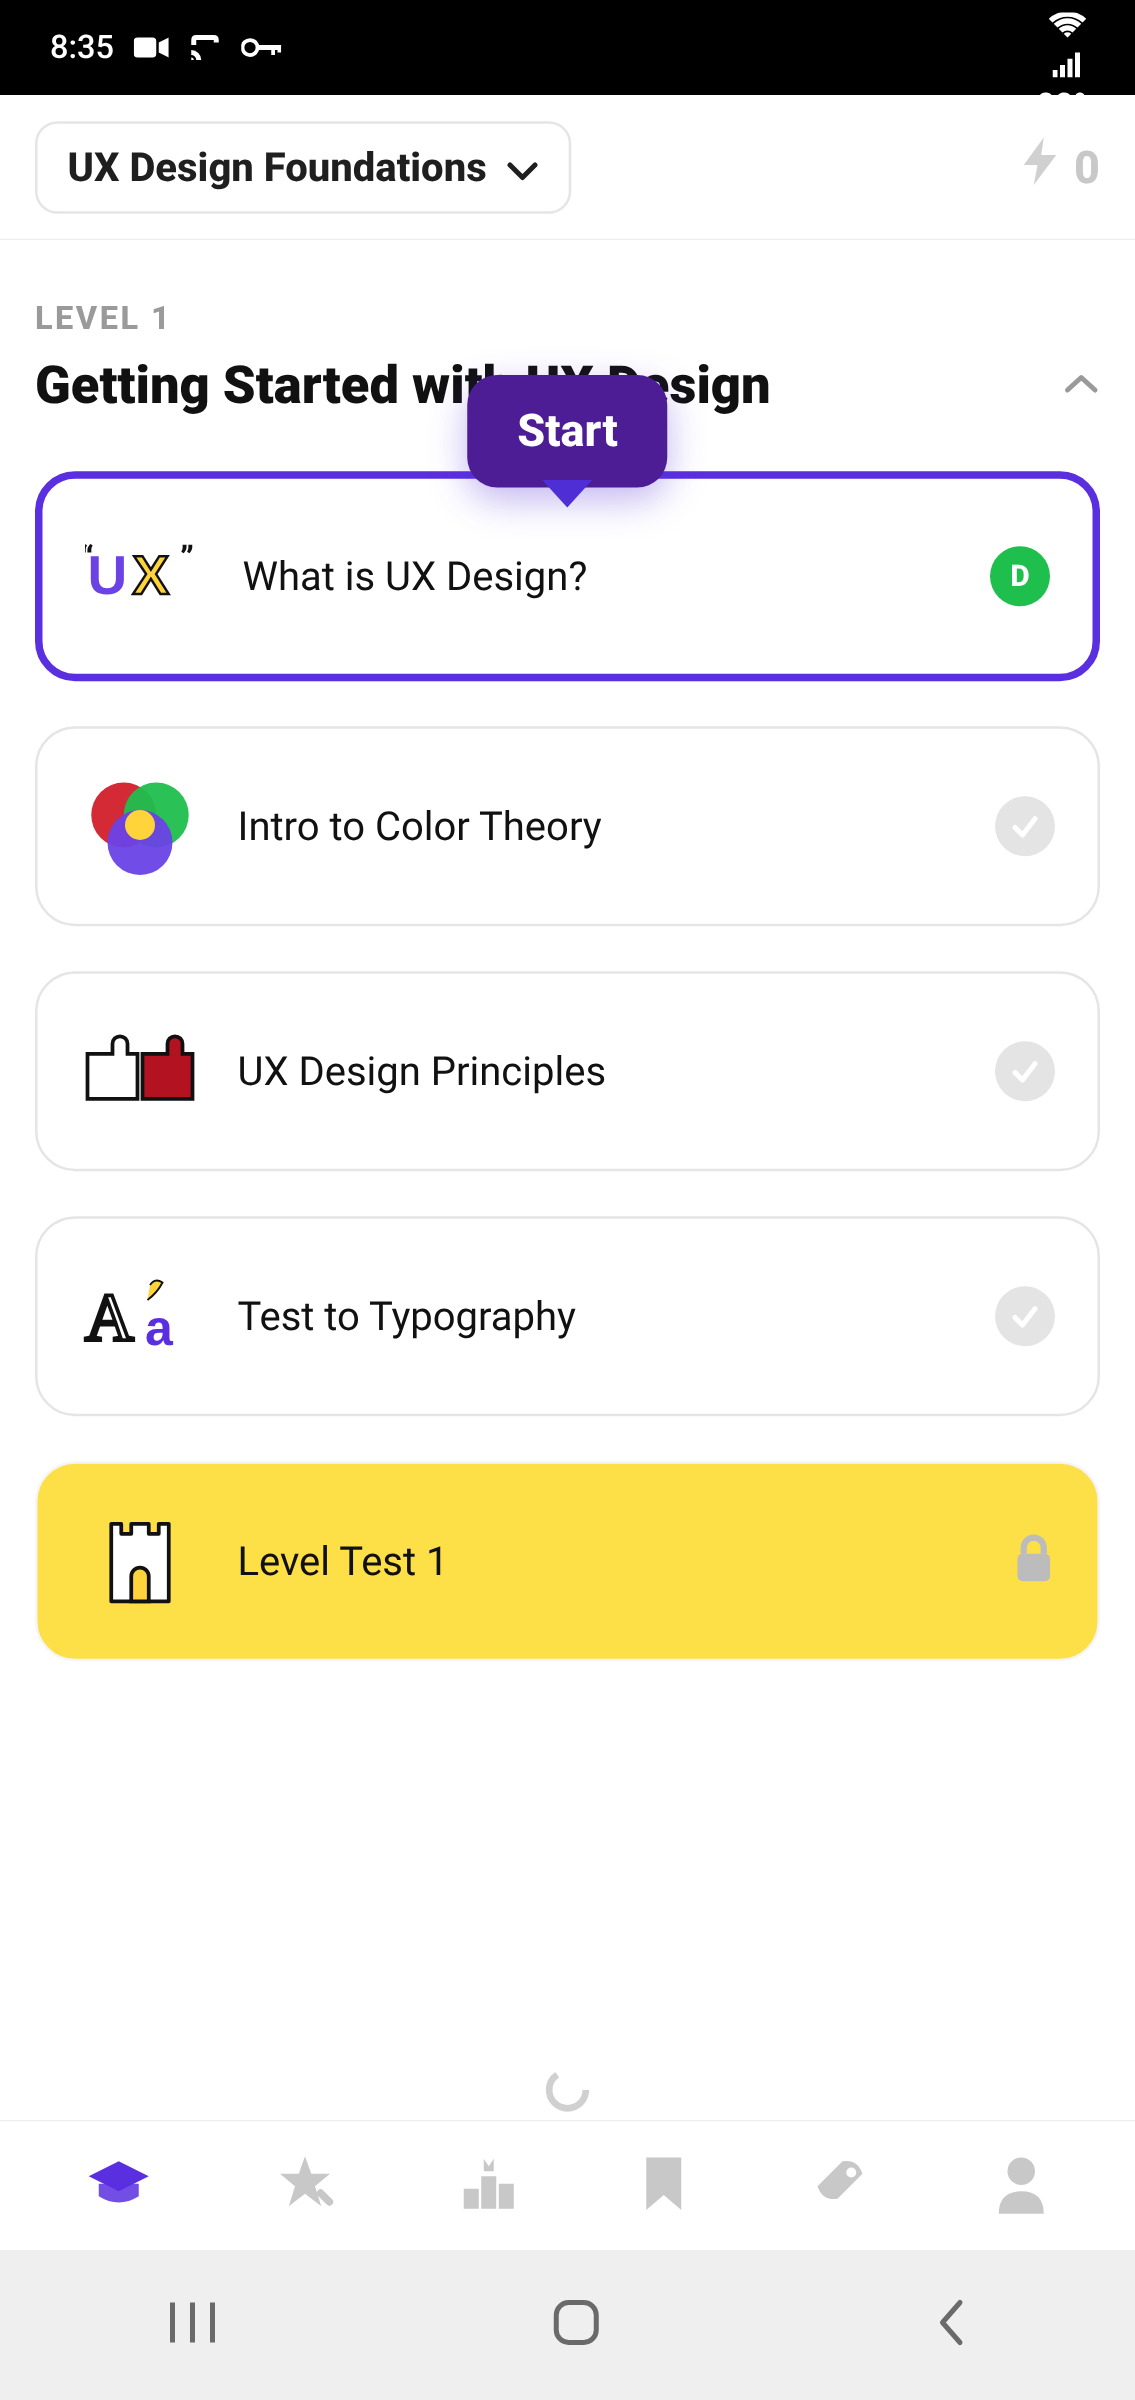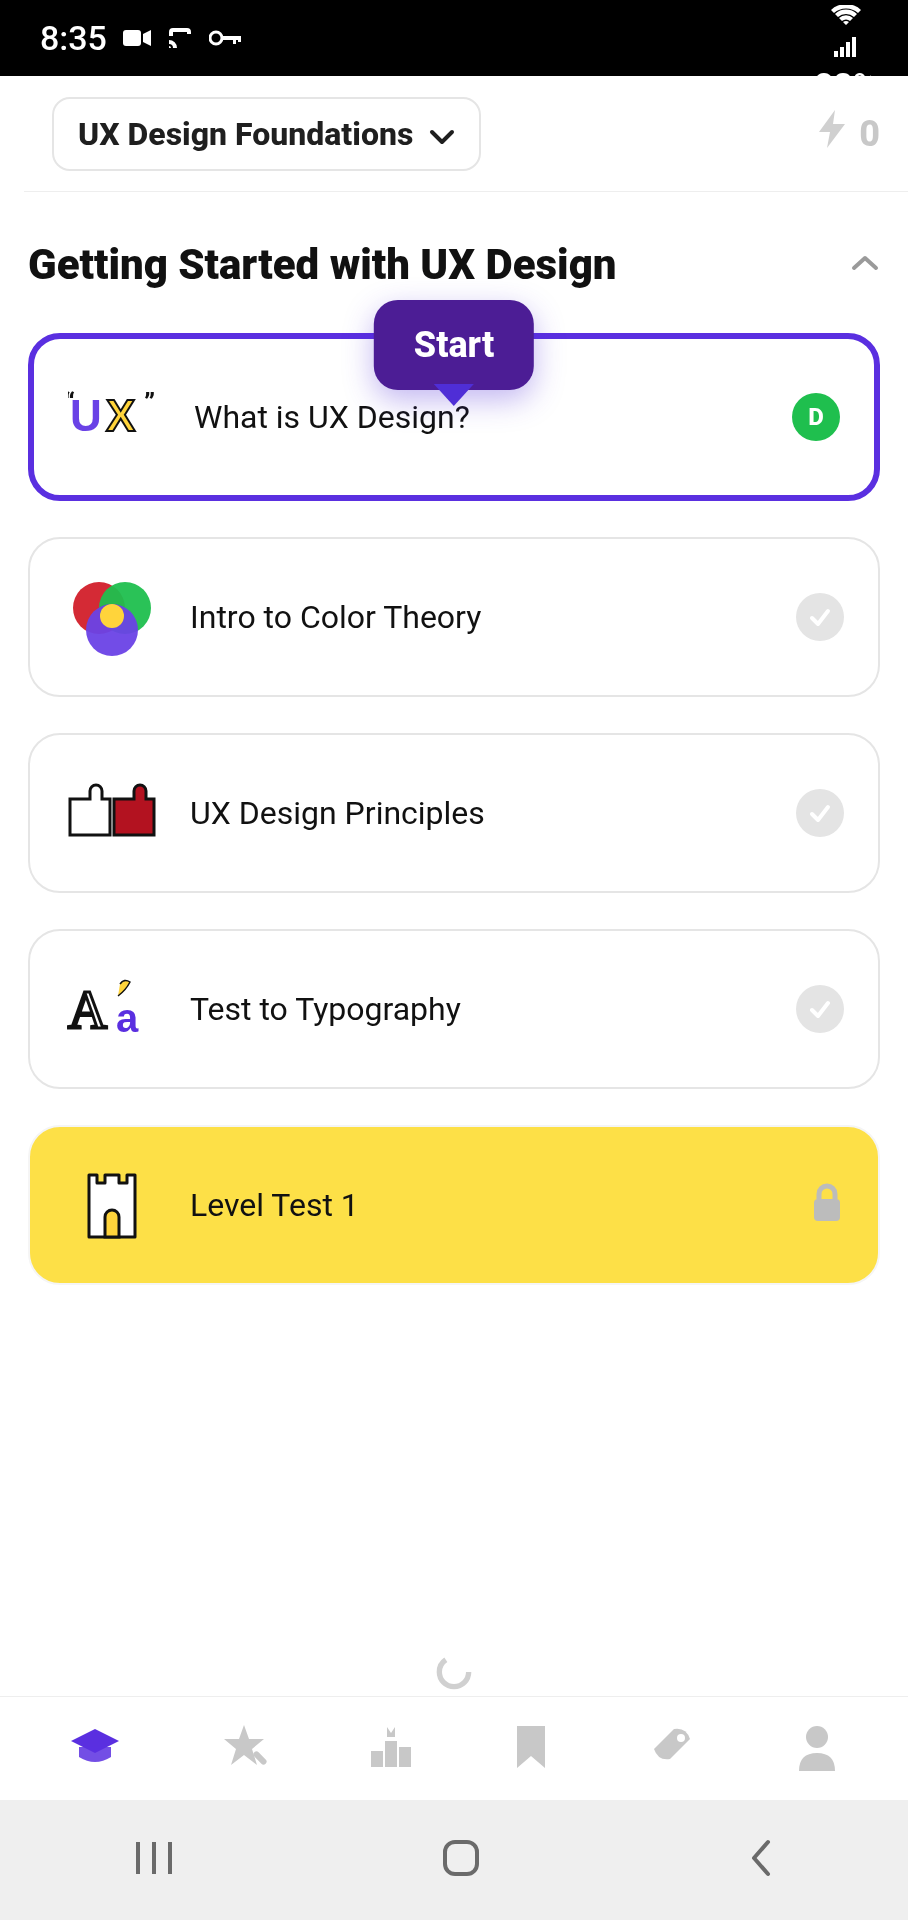--- a/index.html
+++ b/index.html
@@ -1,25 +1,25 @@
 <!DOCTYPE html>
 <html><head>
 <meta charset="utf-8">
 <style>
   * { box-sizing: border-box; margin: 0; padding: 0; }
   html, body { width: 908px; height: 1920px; font-family: -apple-system, BlinkMacSystemFont, "Segoe UI", Roboto, sans-serif; background: #fff; overflow: hidden; position: relative; }
 
   
-  .status-bar { height: 76px; background: #000; color: #fff; display: flex; align-items: center; justify-content: space-between; padding: 0 30px 0 40px; font-size: 34px; font-weight: 500; }
+  .status-bar { height: 76px; background: #000; color: #fff; display: flex; align-items: center; justify-content: space-between; padding: 0 30px 0 40px; font-size: 26px; font-weight: 500; }
   .status-left { display: flex; align-items: center; gap: 16px; }
   .status-right { display: flex; align-items: center; gap: 8px; flex-direction: column; }
   .status-icon { display: inline-flex; align-items: center; }
 
   
-  .app-header { height: 116px; display: flex; align-items: center; justify-content: space-between; padding: 0 28px; border-bottom: 1px solid #eee; margin-left: 24px; }
+  .app-header { height: 116px; display: flex; align-items: center; justify-content: space-between; padding: 0 28px; border-bottom: 1px solid #eee; }
   .course-dropdown { display: flex; align-items: center; gap: 16px; border: 2px solid #e5e5e5; border-radius: 18px; padding: 16px 24px; font-size: 32px; font-weight: 800; color: #1f1f1f; cursor: pointer; }
   .streak { display: flex; align-items: center; gap: 10px; color: #c8c8c8; font-size: 36px; font-weight: 800; }
 
   
   .main { padding: 48px 28px 0 28px; }
   .level-label { font-size: 26px; letter-spacing: 2px; font-weight: 800; color: #9a9a9a; margin-bottom: 14px; }
   .level-title-row { display: flex; align-items: center; justify-content: space-between; }
   .level-title { font-size: 42px; font-weight: 900; color: #111; }
   .collapse-btn { color: #9a9a9a; }
 
@@ -125,20 +125,21 @@
     <span>
       <svg width="34" height="42" viewBox="0 0 34 42">
           <path d="M20 2 L4 24 H15 L12 40 L30 16 H18 Z" fill="#d0d0d0"></path>
         </svg>
     </span>
     <span>0</span>
   </div>
 </div>
 
 <div class="main">
+  <div class="level-label">LEVEL 1</div>
   <div class="level-title-row">
     <div class="level-title">Getting Started with UX Design</div>
     <span class="collapse-btn">
       <svg width="30" height="18" viewBox="0 0 30 18">
           <path d="M4 14 L15 4 L26 14" stroke="#9a9a9a" stroke-width="4" fill="none" stroke-linecap="round" stroke-linejoin="round"></path>
         </svg>
     </span>
   </div>
 
   <div class="lessons">

